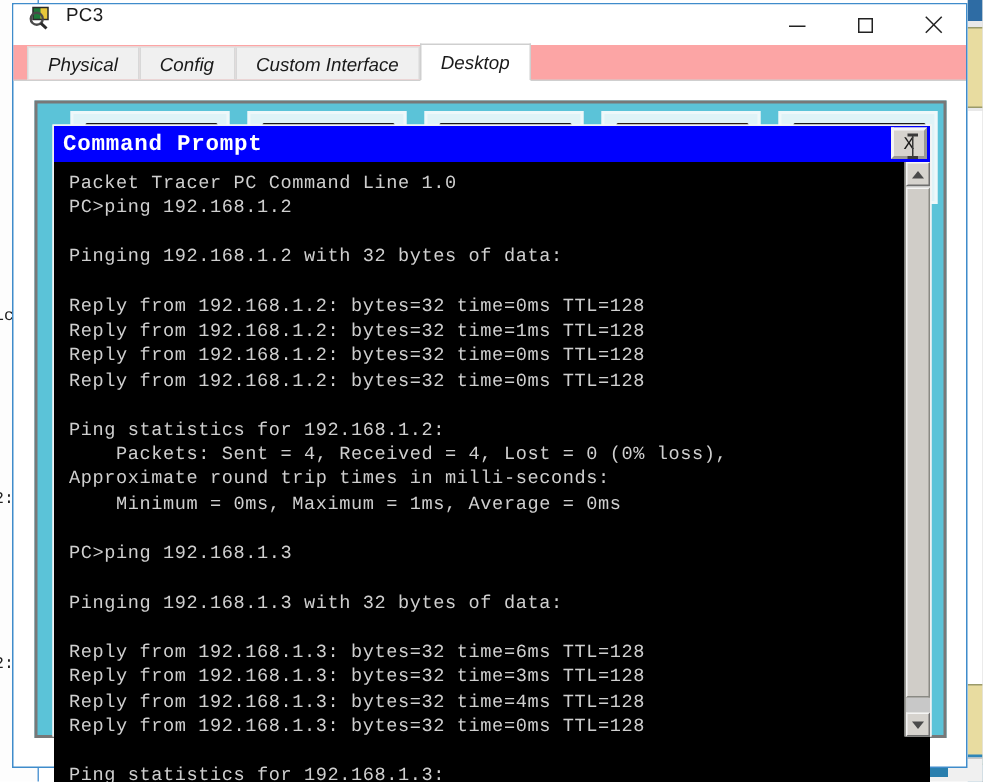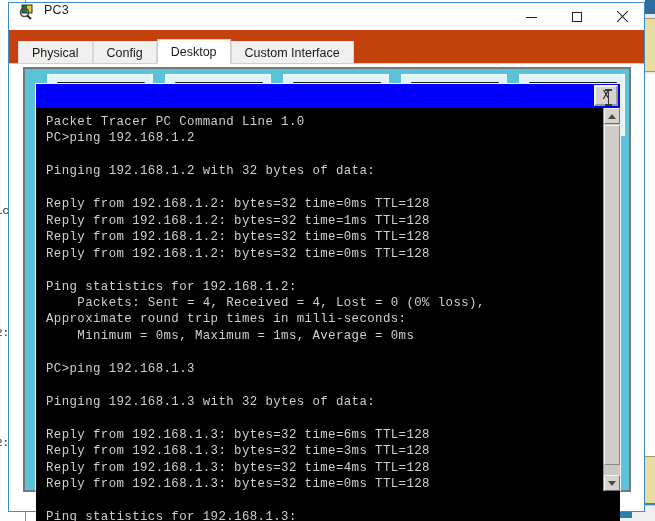--- a/index.html
+++ b/index.html
@@ -122,26 +122,27 @@
     content: ""; position: absolute;
     left: -1px; top: 5px; width: 15px; height: 1px;
     background: #222;
   }
   .glyph-close::before { transform: rotate(45deg); }
   .glyph-close::after  { transform: rotate(-45deg); }
 
   
   .tabstrip {
     position: relative;
-    height: 34px;
-    background: #c2410c;
+    height: 24px;
+    background: #fca5a5;
     border-bottom: 1px solid #cfcfcf;
     display: flex;
     align-items: flex-end;
     padding-left: 9px;
+    font-style: italic;
   }
   .tab {
     height: 22px;
     padding: 0 13px;
     display: flex; align-items: center;
     font-size: 12.5px;
     color: #1a1a1a;
     background: #f0f0f0;
     border-left: 1px solid #d8d8d8;
     border-right: 1px solid #d8d8d8;
@@ -343,26 +344,26 @@
     </div>
   </div>
 
   <div class="tabstrip">
     <div class="tab">
       <span>Physical</span>
     </div>
     <div class="tab">
       <span>Config</span>
     </div>
+    <div class="tab">
+      <span>Custom Interface</span>
+    </div>
     <div class="tab active">
       <span>Desktop</span>
     </div>
-    <div class="tab">
-      <span>Custom Interface</span>
-    </div>
   </div>
 
   <div class="desktop-panel">
 
     <div class="tile" style="left:22px">
       <div class="tile-img"></div>
     </div>
     <div class="tile" style="left:140px">
       <div class="tile-img"></div>
     </div>
@@ -372,20 +373,21 @@
     <div class="tile" style="left:376px">
       <div class="tile-img alt"></div>
     </div>
     <div class="tile" style="left:494px">
       <div class="tile-img"></div>
     </div>
 
     <div class="cmd-window">
 
       <div class="cmd-titlebar">
+        <div class="cmd-title">Command Prompt</div>
         <div class="cmd-close">
           <span>X</span>
           <div class="ibeam">
             <div class="ibeam-stem"></div>
           </div>
         </div>
       </div>
 
       <div class="cmd-body">
         <div class="cmd-text">Packet Tracer PC Command Line 1.0

